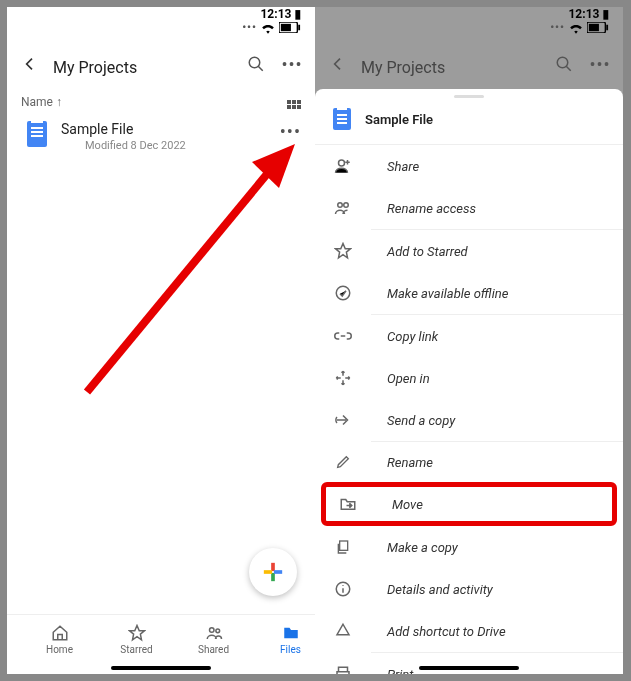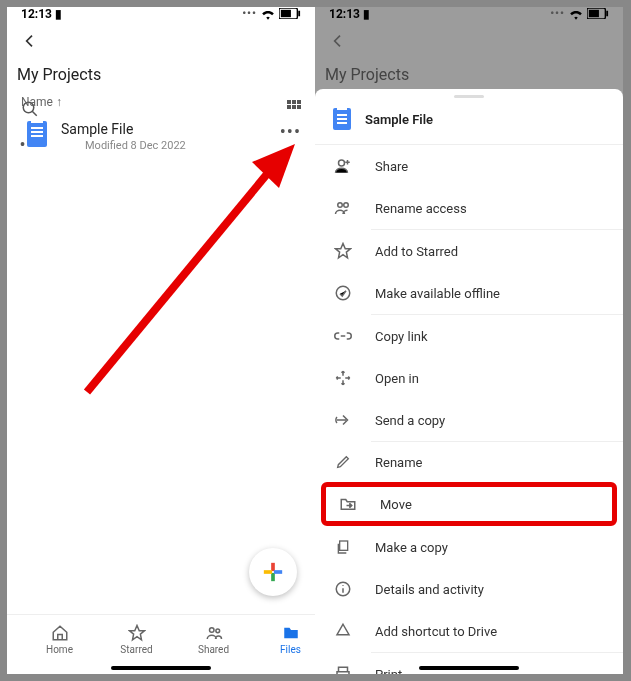--- a/index.html
+++ b/index.html
@@ -1,24 +1,24 @@
 <!DOCTYPE html>
 <html><head>
 <meta charset="utf-8">
 <style>
   * { box-sizing: border-box; margin: 0; padding: 0; font-family: -apple-system, Roboto, Arial, sans-serif; }
   body { background: #888; width: 631px; height: 681px; overflow: hidden; }
   .wrap { display: flex; gap: 0; padding: 7px; }
   .phone { width: 308px; height: 667px; background: #fff; position: relative; overflow: hidden; }
   .phone.right { background: #9c9c9c; }
-  .status-bar { height: 26px; display: flex; align-items: flex-start; justify-content: space-between; padding: 0 14px; font-size: 12px; font-weight: 700; background: #fff; }
+  .status-bar { height: 26px; display: flex; align-items: flex-end; justify-content: space-between; padding: 0 14px; font-size: 12px; font-weight: 700; background: #fff; flex-direction: column; }
   .right .status-bar { background: #9c9c9c; }
   .status-right { display: flex; align-items: center; gap: 4px; }
   .dots3 { letter-spacing: 1px; color: #555; font-size: 11px; }
-  .header { height: 44px; display: flex; align-items: flex-start; padding: 0 10px; gap: 16px; background: #fff; flex-direction: column; }
+  .header { height: 44px; display: flex; align-items: flex-end; padding: 0 10px; gap: 10px; background: #fff; }
   .right .header { background: #9c9c9c; }
   .header .title { flex: 1; font-size: 16px; color: #222; }
   .icon-btn { width: 26px; height: 26px; display: flex; align-items: center; justify-content: center; color: #555; }
   .sort-row { height: 32px; display: flex; align-items: flex-end; justify-content: space-between; padding: 0 14px; font-size: 12px; color: #666; }
   .grid-icon { display: grid; grid-template-columns: repeat(3,4px); grid-template-rows: repeat(2,4px); gap: 1px; }
   .grid-icon span { background: #555; }
   .file-row { display: flex; align-items: flex-start; padding: 12px 14px 12px 20px; gap: 14px; position: relative; }
   .doc-icon { width: 20px; height: 26px; background: #4285f4; position: relative; border-radius: 2px; }
   .doc-icon::before, .doc-icon::after { content:""; position:absolute; left:4px; right:4px; height:2px; background:#fff; }
   .doc-icon::before { top:6px; box-shadow: 0 4px 0 #fff, 0 8px 0 #fff; }
@@ -31,21 +31,21 @@
   .bottom-nav { position: absolute; bottom: 10px; left:0; right:0; height: 50px; display:flex; border-top: 1px solid #eee; background:#fff;}
   .nav-item { flex:1; display:flex; flex-direction:column; align-items:center; justify-content:center; font-size:10px; color:#666; gap:2px;padding-left:28px;}
   .nav-item.active { color:#1a73e8; }
   .home-ind { position:absolute; bottom:4px; left:50%; transform:translateX(-50%); width:100px; height:4px; background:#000; border-radius:3px;}
   
   .sheet { position:absolute; top:82px; left:0; right:0; bottom:0; background:#fff; border-radius: 8px 8px 0 0; overflow:hidden;}
   .sheet-handle { width:30px; height:3px; background:#ddd; border-radius:2px; margin:6px auto 0;}
   .sheet-header { display:flex; align-items:center; gap:14px; padding: 10px 18px 14px; border-bottom:1px solid #eee;}
   .sheet-header .doc-icon { width:18px; height:22px; }
   .sheet-title { font-size:13px; font-weight:600; color:#222;}
-  .menu-item { display:flex; align-items:center; gap:22px; padding: 12px 18px; font-size:13px; color:#333; border-bottom:0; position:relative;}
+  .menu-item { display:flex; align-items:center; gap:34px; padding: 12px 18px; font-size:13px; color:#333; border-bottom:0; position:relative;font-style:italic;}
   .menu-item .mi-icon { width:20px; display:flex; justify-content:center; color:#666;}
   .sep { border-top:1px solid #eee; margin: 0 0 0 56px;}
   .highlight { border: 5px solid #e60000; border-radius:6px; margin: 0 6px; padding: 8px 16px 8px 12px; }
   .highlight .mi-icon{ margin-left:0;}
   svg { display:block; }
 </style>
 </head>
 <body>
 
 <div class="wrap">

